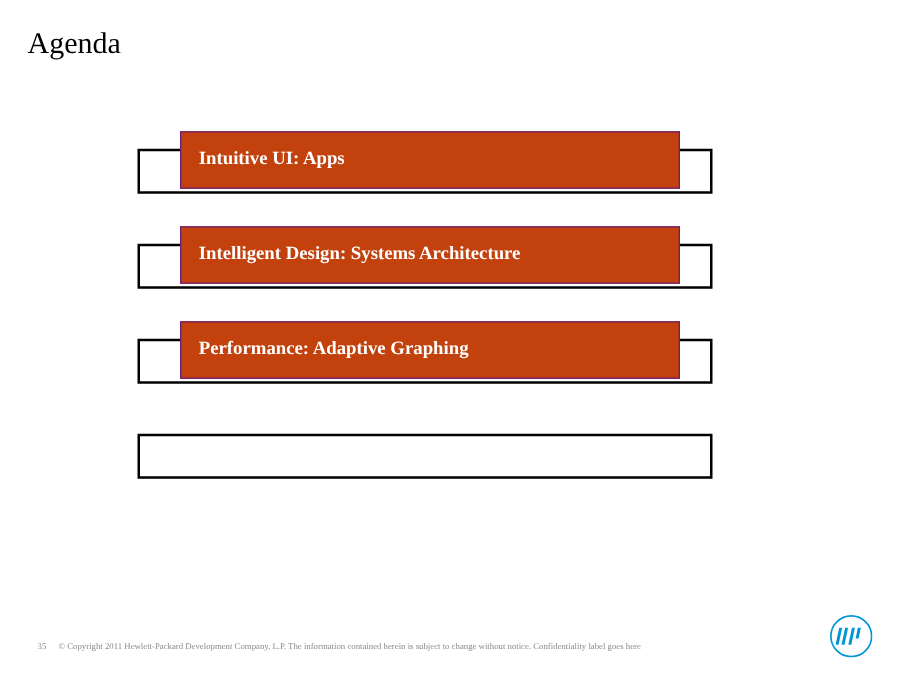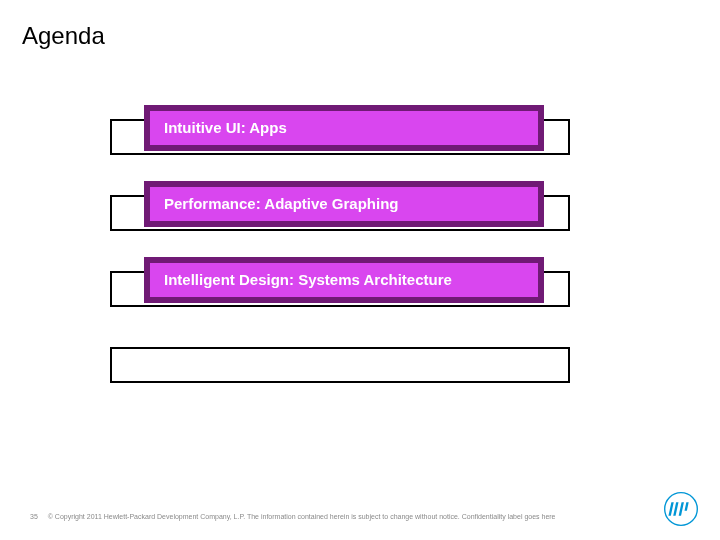--- a/index.html
+++ b/index.html
@@ -1,22 +1,22 @@
 <!DOCTYPE html>
 <html><head>
 <meta charset="utf-8">
 <style>
   * { margin: 0; padding: 0; box-sizing: border-box; }
   html, body { width: 720px; height: 540px; font-family: Arial, Helvetica, sans-serif; background: #fff; color: #000; }
-  .slide { width: 720px; height: 540px; position: relative; }
+  .slide { width: 720px; height: 540px; position: relative; font-family: Liberation Serif, serif; }
   .title { position: absolute; top: 22px; left: 22px; font-size: 24px; font-weight: 400; color: #000; }
   .items { position: absolute; top: 105px; left: 110px; width: 460px; }
   .item-row { position: relative; width: 460px; height: 56px; margin-bottom: 20px; }
   .item-outline { position: absolute; top: 14px; left: 0; width: 460px; height: 36px; border: 2px solid #000; background: #fff; }
-  .item-box { position: absolute; top: 0; left: 34px; width: 400px; height: 46px; background: #d946ef; border: 6px solid #701a75; padding: 6px 14px; display: flex; align-items: center; }
+  .item-box { position: absolute; top: 0; left: 34px; width: 400px; height: 46px; background: #c2410c; border: 1px solid #701a75; padding: 6px 14px; display: flex; align-items: center; }
   .item-label { font-size: 15px; font-weight: 700; color: #fff; line-height: 1.15; }
   .footer { position: absolute; left: 30px; bottom: 18px; right: 60px; font-size: 7px; color: #8a8a8a; line-height: 1.5; }
   .page-num { display: inline-block; margin-right: 8px; color: #8a8a8a; }
   .logo { position: absolute; right: 22px; bottom: 14px; width: 34px; height: 34px; }
 </style>
 </head>
 <body>
 
 <div class="slide">
 
@@ -25,27 +25,27 @@
   <div class="items">
     <div class="item-row">
       <div class="item-outline"></div>
       <div class="item-box">
         <span class="item-label">Intuitive UI: Apps</span>
       </div>
     </div>
     <div class="item-row">
       <div class="item-outline"></div>
       <div class="item-box">
-        <span class="item-label">Performance: Adaptive Graphing</span>
+        <span class="item-label">Intelligent Design: Systems Architecture</span>
       </div>
     </div>
     <div class="item-row">
       <div class="item-outline"></div>
       <div class="item-box">
-        <span class="item-label">Intelligent Design: Systems Architecture</span>
+        <span class="item-label">Performance: Adaptive Graphing</span>
       </div>
     </div>
     <div class="item-row">
       <div class="item-outline"></div>
     </div>
   </div>
 
   <div class="footer">
     <span class="page-num">35</span>
     <span>© Copyright 2011 Hewlett-Packard Development Company, L.P.  The information contained herein is subject to change without notice. Confidentiality label goes here</span>

